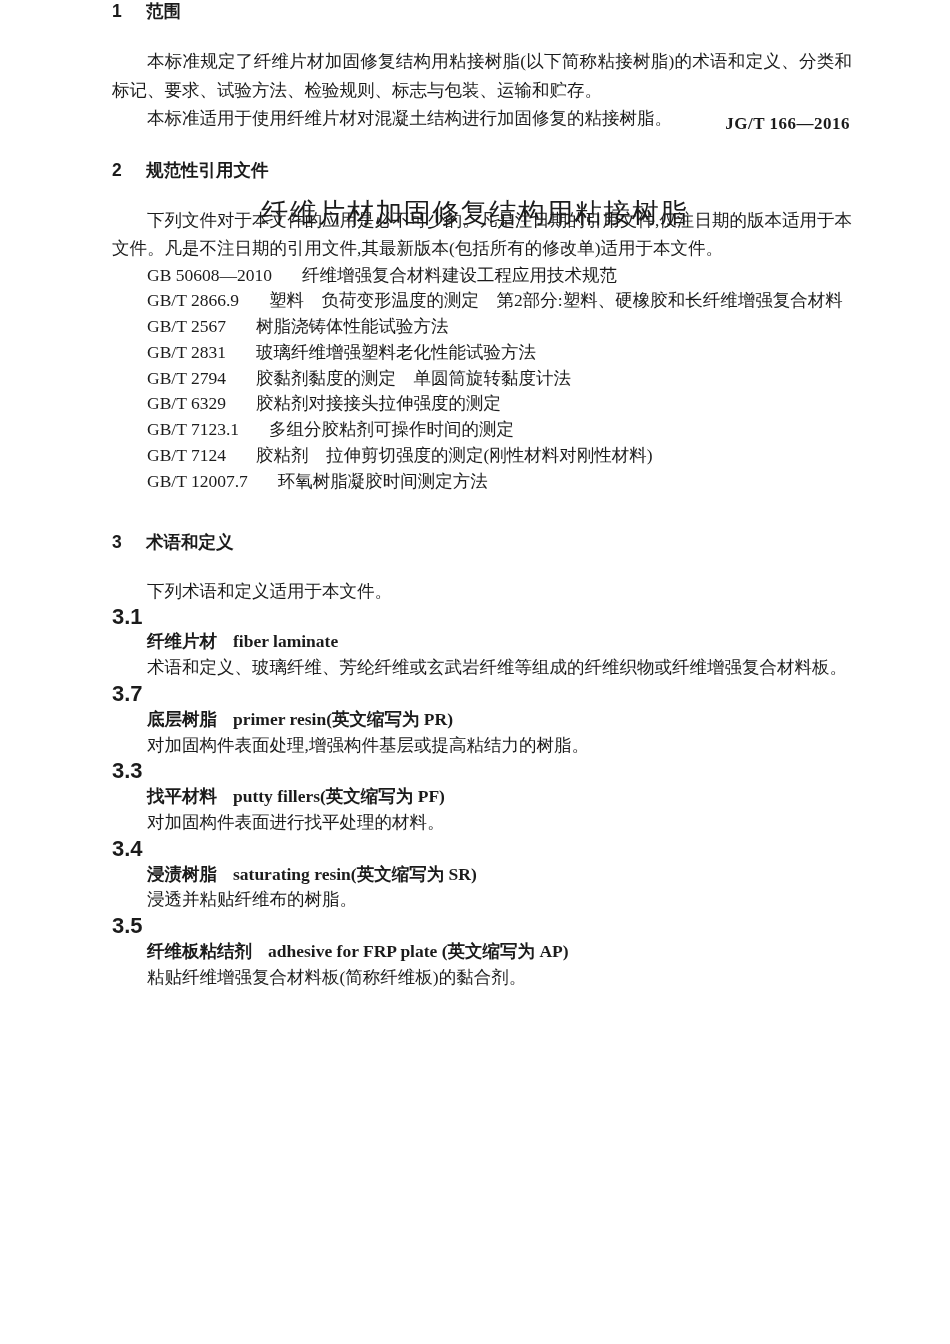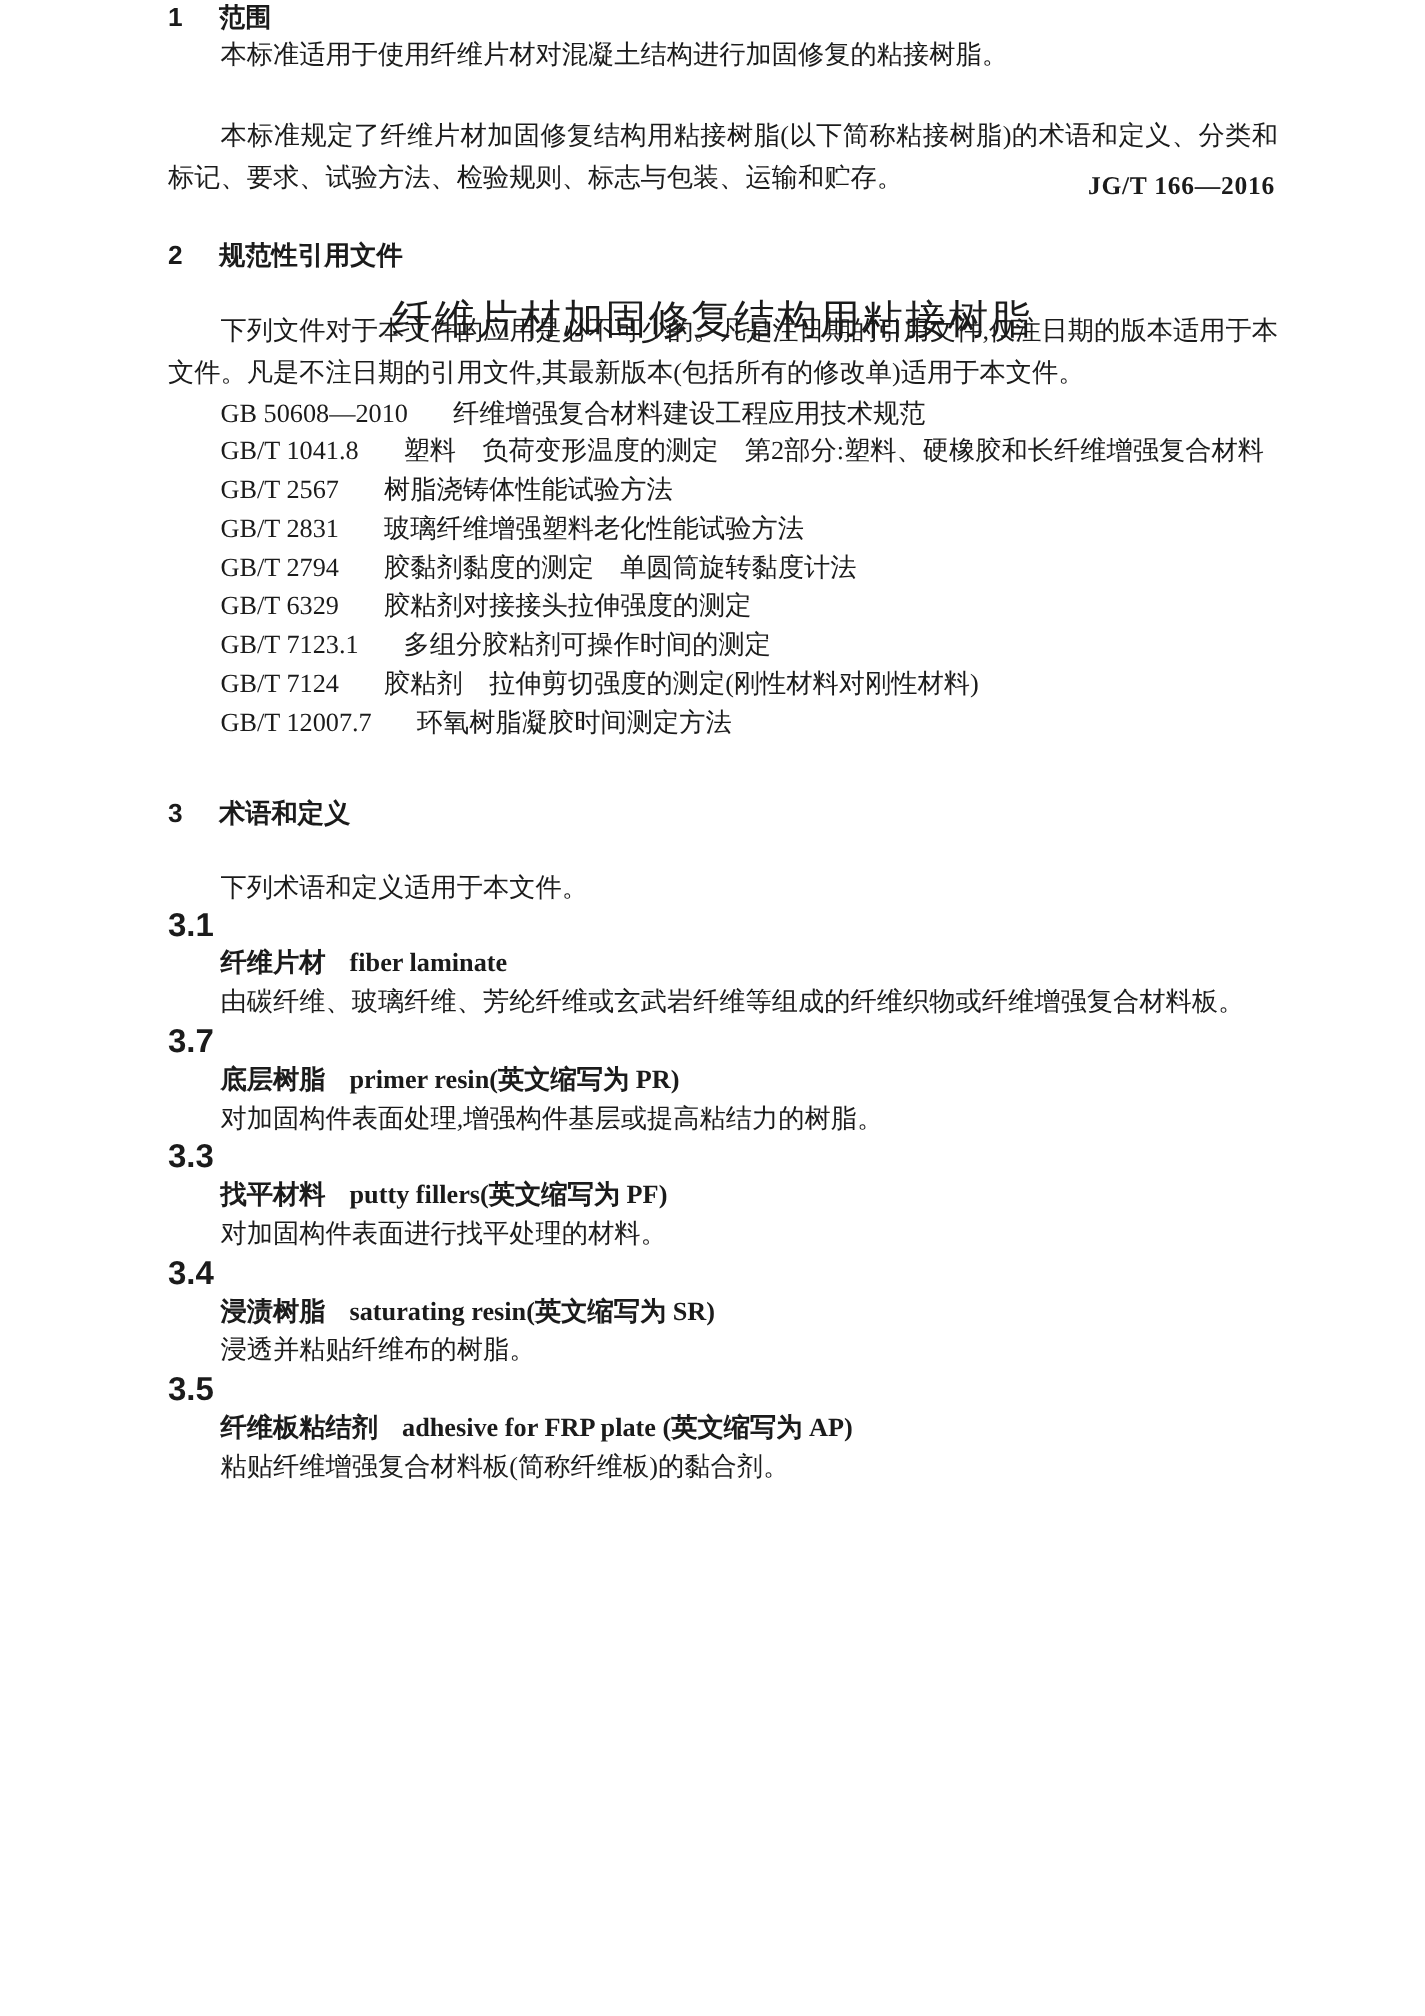--- a/index.html
+++ b/index.html
@@ -53,46 +53,46 @@
 
 <div class="page">
 
   <div class="doc-code">JG/T 166—2016</div>
 
   <div class="doc-title">纤维片材加固修复结构用粘接树脂</div>
 
   <div class="content">
 
     <div class="sec-heading h1"><span class="sec-num">1</span><span>范围</span></div>
+    <p class="para mt-para">本标准规定了纤维片材加固修复结构用粘接树脂(以下简称粘接树脂)的术语和定义、分类和标记、要求、试验方法、检验规则、标志与包装、运输和贮存。</p>
     <p class="para">本标准适用于使用纤维片材对混凝土结构进行加固修复的粘接树脂。</p>
-    <p class="para mt-para">本标准规定了纤维片材加固修复结构用粘接树脂(以下简称粘接树脂)的术语和定义、分类和标记、要求、试验方法、检验规则、标志与包装、运输和贮存。</p>
 
     <div class="sec-heading h2"><span class="sec-num">2</span><span>规范性引用文件</span></div>
     <p class="para mt-para">下列文件对于本文件的应用是必不可少的。凡是注日期的引用文件,仅注日期的版本适用于本文件。凡是不注日期的引用文件,其最新版本(包括所有的修改单)适用于本文件。</p>
 
     <div>
       <div class="ref-line"><span class="ref-code">GB 50608—2010</span><span>纤维增强复合材料建设工程应用技术规范</span></div>
-      <div class="ref-line"><span class="ref-code">GB/T 1041.8</span><span>塑料　负荷变形温度的测定　第2部分:塑料、硬橡胶和长纤维增强复合材料</span></div>
+      <div class="ref-line"><span class="ref-code">GB/T 2866.9</span><span>塑料　负荷变形温度的测定　第2部分:塑料、硬橡胶和长纤维增强复合材料</span></div>
       <div class="ref-line"><span class="ref-code">GB/T 2567</span><span>树脂浇铸体性能试验方法</span></div>
       <div class="ref-line"><span class="ref-code">GB/T 2831</span><span>玻璃纤维增强塑料老化性能试验方法</span></div>
       <div class="ref-line"><span class="ref-code">GB/T 2794</span><span>胶黏剂黏度的测定　单圆筒旋转黏度计法</span></div>
       <div class="ref-line"><span class="ref-code">GB/T 6329</span><span>胶粘剂对接接头拉伸强度的测定</span></div>
       <div class="ref-line"><span class="ref-code">GB/T 7123.1</span><span>多组分胶粘剂可操作时间的测定</span></div>
       <div class="ref-line"><span class="ref-code">GB/T 7124</span><span>胶粘剂　拉伸剪切强度的测定(刚性材料对刚性材料)</span></div>
       <div class="ref-line"><span class="ref-code">GB/T 12007.7</span><span>环氧树脂凝胶时间测定方法</span></div>
     </div>
 
     <div class="sec-heading h3"><span class="sec-num">3</span><span>术语和定义</span></div>
     <p class="para para-terms mt-para">下列术语和定义适用于本文件。</p>
 
     <div>
       <div>
         <div class="term-num">3.1</div>
         <div class="term-line"><span class="term-zh">纤维片材</span><span>fiber laminate</span></div>
-        <div class="term-def">由碳纤维、玻璃纤维、芳纶纤维或玄武岩纤维等组成的纤维织物或纤维增强复合材料板。</div>
+        <div class="term-def">术语和定义、玻璃纤维、芳纶纤维或玄武岩纤维等组成的纤维织物或纤维增强复合材料板。</div>
       </div>
       <div>
         <div class="term-num">3.7</div>
         <div class="term-line"><span class="term-zh">底层树脂</span><span>primer resin(英文缩写为 PR)</span></div>
         <div class="term-def">对加固构件表面处理,增强构件基层或提高粘结力的树脂。</div>
       </div>
       <div>
         <div class="term-num">3.3</div>
         <div class="term-line"><span class="term-zh">找平材料</span><span>putty fillers(英文缩写为 PF)</span></div>
         <div class="term-def">对加固构件表面进行找平处理的材料。</div>

